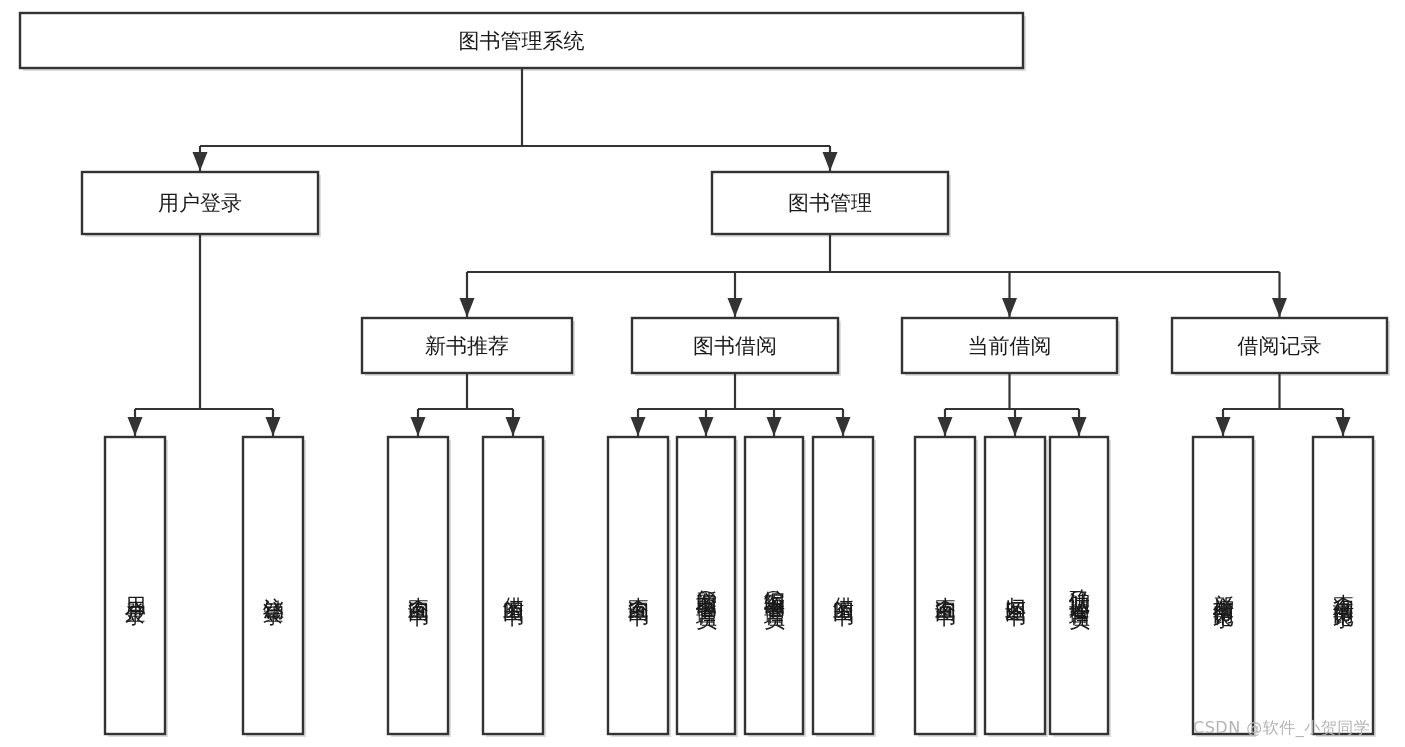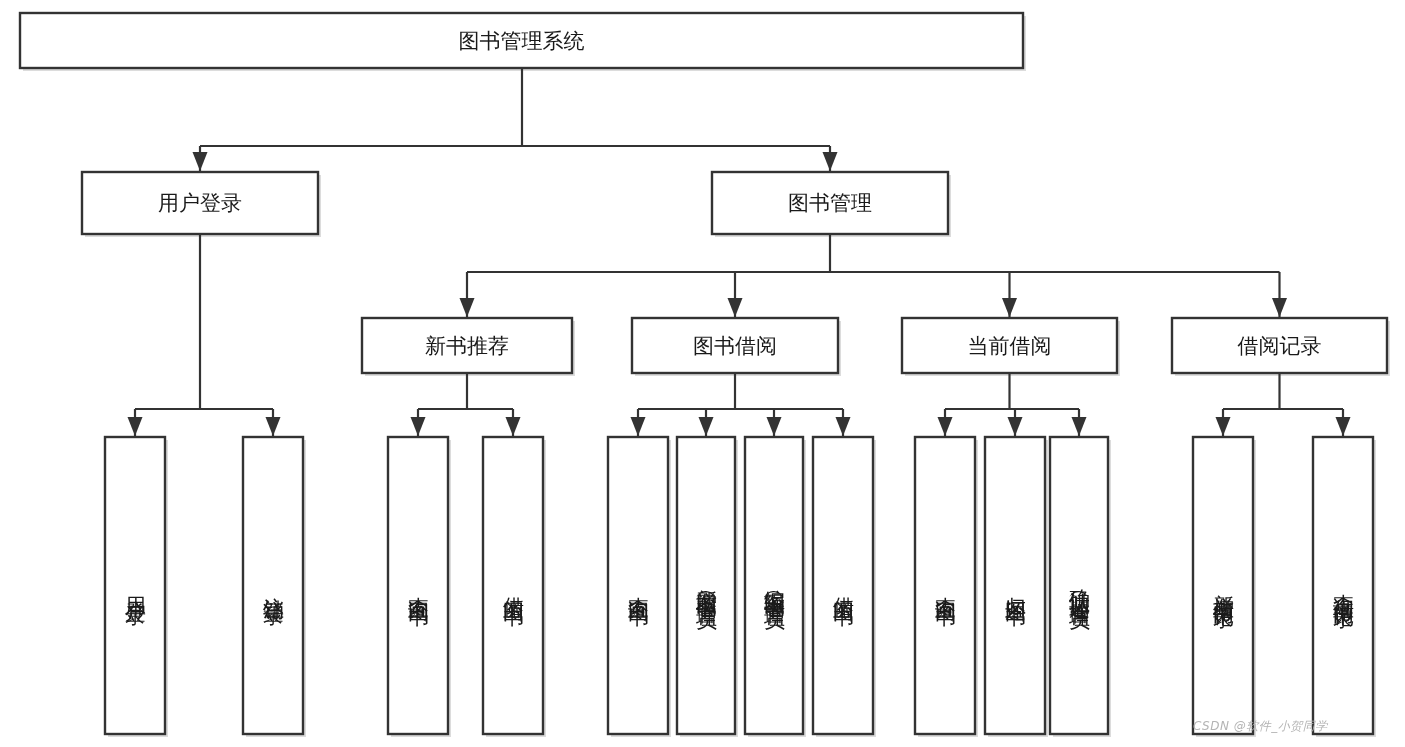--- a/index.html
+++ b/index.html
@@ -64,25 +64,24 @@
     font-size: 21px;
     line-height: 1.0;
     color: #1a1a1a;
     letter-spacing: 3px;
     white-space: nowrap;
     pointer-events: none;
   }
   .watermark {
     position: absolute;
     font-family: "DejaVu Sans", "Liberation Sans", sans-serif;
-    font-size: 12px;
+    font-size: 16px;
     color: #b4b4b4;
     white-space: nowrap;
     letter-spacing: 0.5px;
-    font-style: italic;
   }
 </style>
 </head>
 <body>
 
 <div id="diagram-root">
   <svg id="tree-svg" viewBox="0 0 1405 747" xmlns="http://www.w3.org/2000/svg">
     <g id="shadow-layer">
         <rect x="23" y="16" width="1003" height="55" class="node-shadow"></rect>
         <rect x="85" y="175" width="236" height="62" class="node-shadow"></rect>

